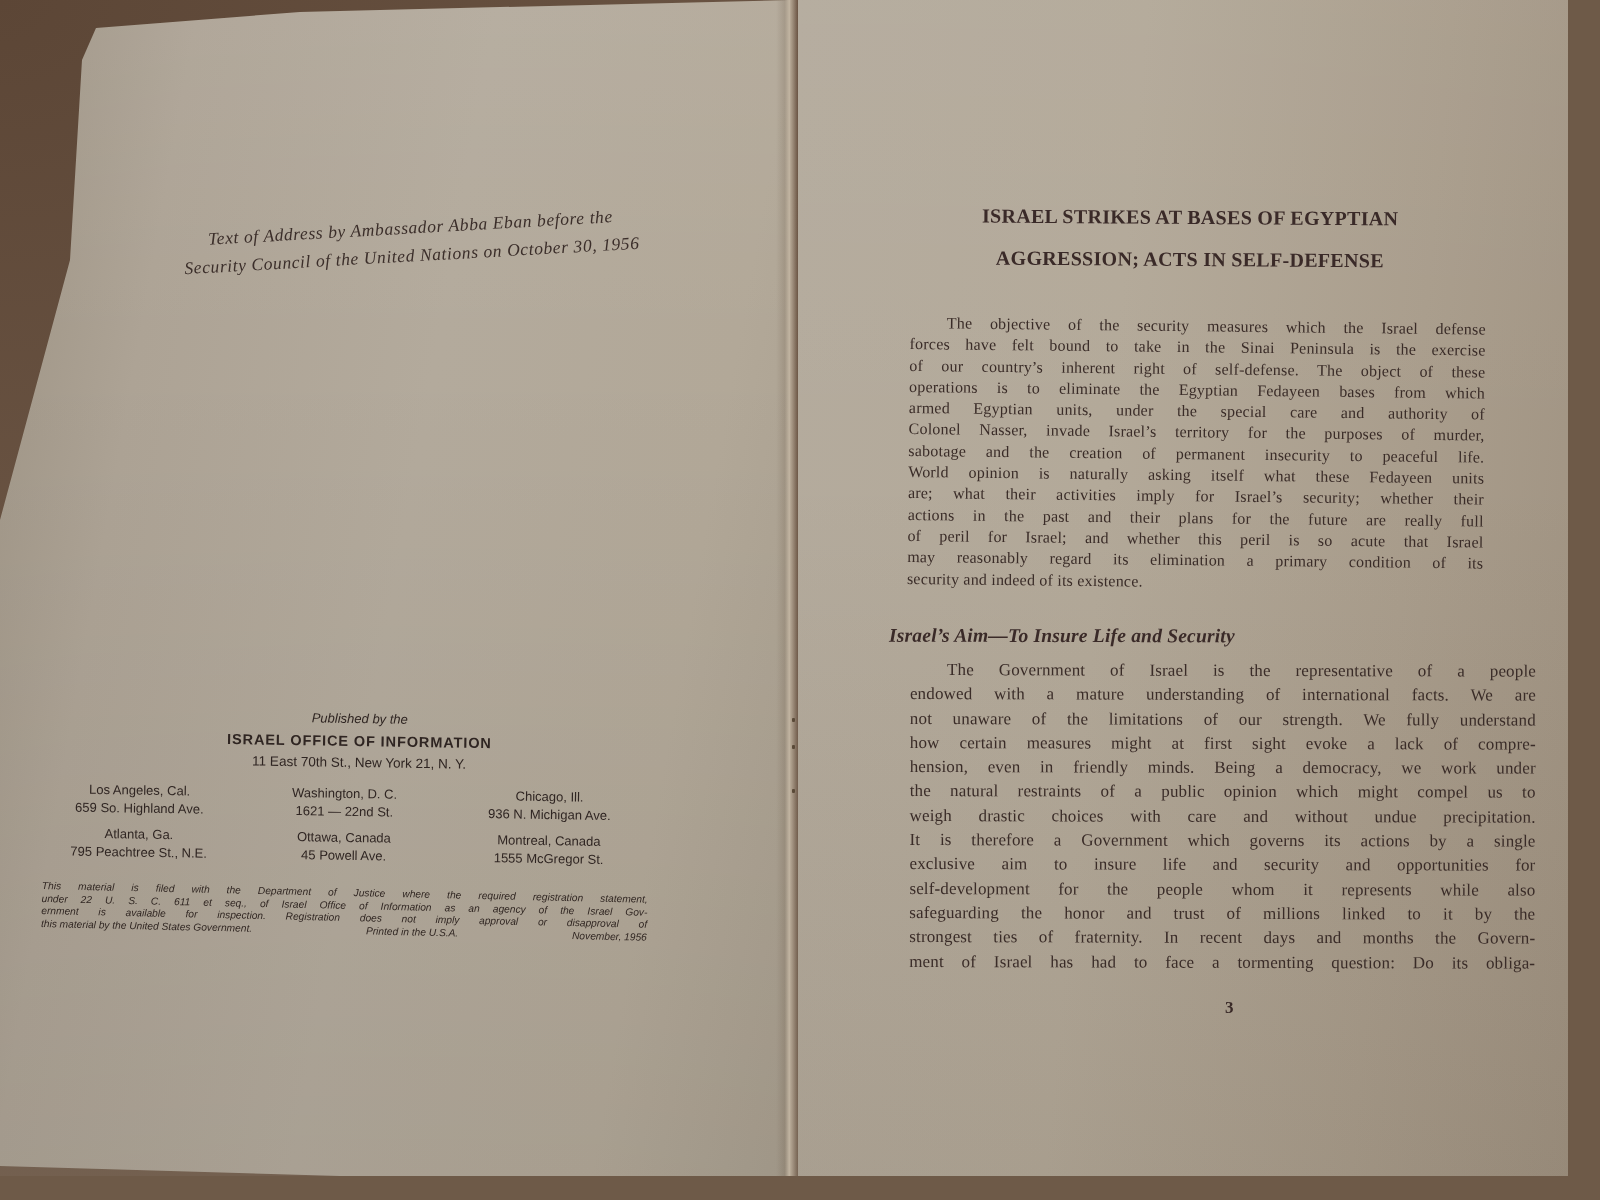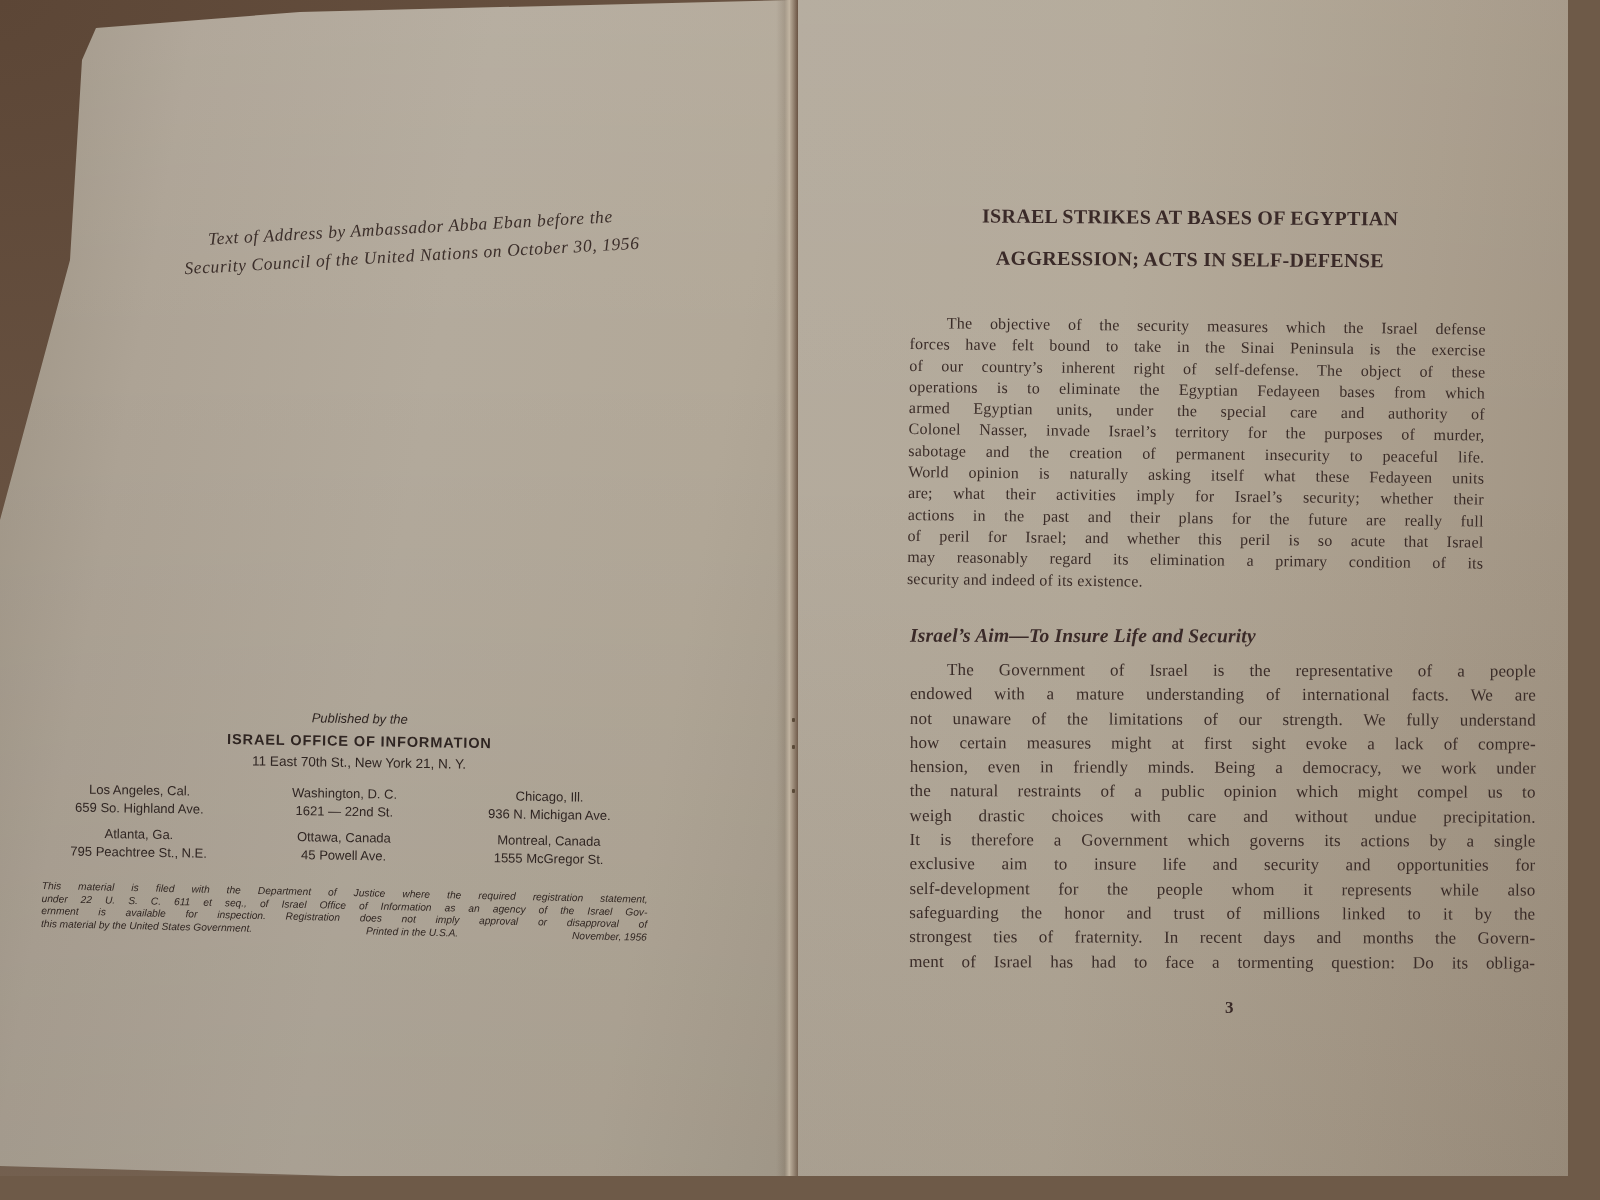--- a/index.html
+++ b/index.html
@@ -183,21 +183,21 @@
     .para1 {
       left: 910px;
       top: 312px;
       width: 576px;
       line-height: 21.3px;
       transform: rotate(0.65deg);
       letter-spacing: 0.2px;
     }
     .section-heading {
       position: absolute;
-      left: 910px;
+      left: 889px;
       top: 625px;
       font-family: "Liberation Serif", serif;
       font-weight: bold;
       font-style: italic;
       font-size: 19.5px;
       color: #3a2a28;
       white-space: nowrap;
       transform: rotate(0.1deg);
       letter-spacing: 0.2px;
     }

